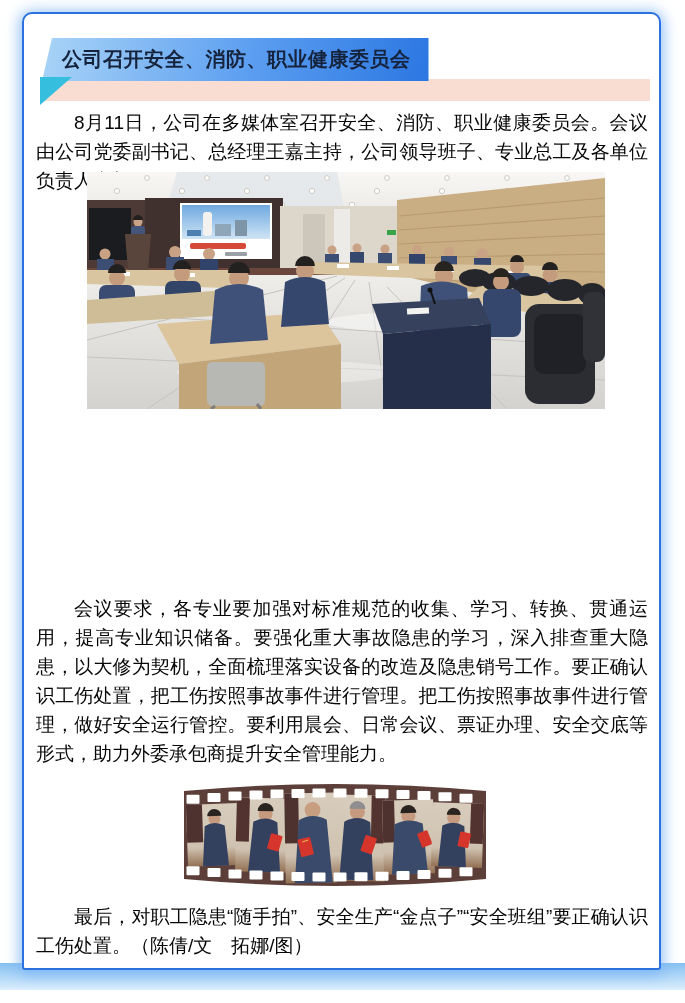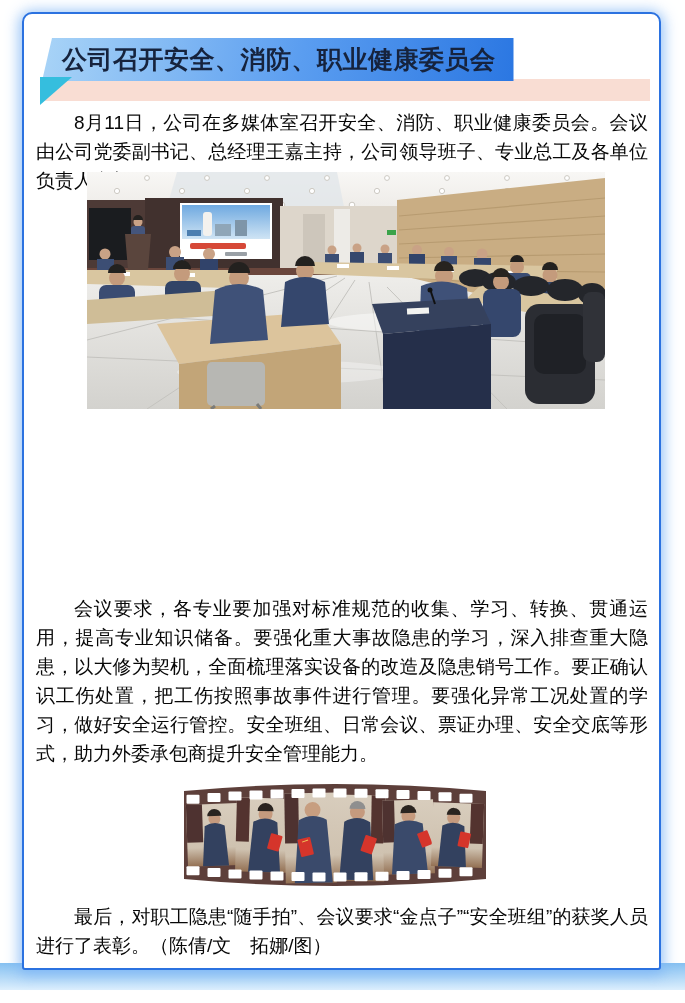--- a/index.html
+++ b/index.html
@@ -17,21 +17,21 @@
     box-sizing:border-box;background:#ffffff;
     border:2px solid var(--accent-blue,#2b72e0);
     border-radius:10px 10px 3px 3px;
     box-shadow:0 2px 14px 3px rgba(125,180,245,.8);
   }
   .banner{
     position:absolute;left:18px;top:24px;height:43px;z-index:3;
     padding:0 18px 0 20px;white-space:nowrap;
     background:linear-gradient(100deg,var(--banner-start,#a9d4f7) 0%,#5a9df0 55%,var(--banner-end,#2b77e2) 100%);
     clip-path:polygon(10px 0,100% 0,100% 100%,0 100%);
-    line-height:43px;font-size:25px;font-weight:bold;letter-spacing:.5px;
+    line-height:43px;font-size:20px;font-weight:bold;letter-spacing:.5px;
     color:var(--banner-text,#16233d);
     text-align:right;
   }
   .pinkbar{
     position:absolute;left:18px;top:65px;width:608px;height:22px;z-index:2;
     background:var(--pink-bar,#f9ddd3);
   }
   .cyan-tri{
     position:absolute;left:16px;top:63px;width:32px;height:28px;z-index:4;
     background:var(--cyan-accent,#35bede);
@@ -258,21 +258,21 @@
         <circle cx="218" cy="99" r="9" fill="#c49b7c"></circle>
           <path d="M208,94 a10,10 0 0 1 20,0 z" fill="#23211f"></path>
         <path d="M198,110 q20,-10 40,0 l4,42 -48,3 z" fill="#35476d"></path>
         <rect x="120" y="190" width="58" height="44" rx="5" fill="#b7b7b3"></rect>
         <line x1="128" y1="234" x2="124" y2="237" stroke="#7c7c78" stroke-width="3"></line>
         <line x1="170" y1="232" x2="174" y2="237" stroke="#7c7c78" stroke-width="3"></line>
       </g>
     </svg>
   </div>
 
-  <p class="para" id="p3">会议要求，各专业要加强对标准规范的收集、学习、转换、贯通运用，提高专业知识储备。要强化重大事故隐患的学习，深入排查重大隐患，以大修为契机，全面梳理落实设备的改造及隐患销号工作。要正确认识工伤处置，把工伤按照事故事件进行管理。要强化异常工况处置的学习，做好安全运行管控。安全班组、日常会议、票证办理、安全交底等形式，助力外委承包商提升安全管理能力。</p>
+  <p class="para" id="p3">会议要求，各专业要加强对标准规范的收集、学习、转换、贯通运用，提高专业知识储备。要强化重大事故隐患的学习，深入排查重大隐患，以大修为契机，全面梳理落实设备的改造及隐患销号工作。要正确认识工伤处置，把工伤按照事故事件进行管理。把工伤按照事故事件进行管理，做好安全运行管控。要利用晨会、日常会议、票证办理、安全交底等形式，助力外委承包商提升安全管理能力。</p>
 
   <div class="strip-wrap">
     <svg width="308" height="128" viewBox="0 0 308 128">
       <defs>
         <linearGradient id="sliceBg" x1="0" y1="0" x2="0" y2="1">
           <stop offset="0" stop-color="#d8cdbd"></stop>
             <stop offset="0.7" stop-color="#cfc2b0"></stop>
             <stop offset="1" stop-color="#937053"></stop>
         </linearGradient>
       </defs>
@@ -358,15 +358,15 @@
         <rect x="173.5" y="96.3" width="13" height="9" rx="1"></rect>
           <rect x="194.5" y="95.8" width="13" height="9" rx="1"></rect>
         <rect x="215.5" y="95.1" width="13" height="9" rx="1"></rect>
           <rect x="236.5" y="94.1" width="13" height="9" rx="1"></rect>
         <rect x="257.5" y="92.8" width="13" height="9" rx="1"></rect>
           <rect x="278.5" y="91.2" width="13" height="9" rx="1"></rect>
       </g>
     </svg>
   </div>
 
-  <p class="para" id="p4">最后，对职工隐患“随手拍”、会议要求“金点子”“安全班组”的获奖人员进行了表彰。（陈倩/文　拓娜/图）</p>
+  <p class="para" id="p4">最后，对职工隐患“随手拍”、安全生产“金点子”“安全班组”要正确认识工伤处置。（陈倩/文　拓娜/图）</p>
 
 </div>
 
 </body></html>

